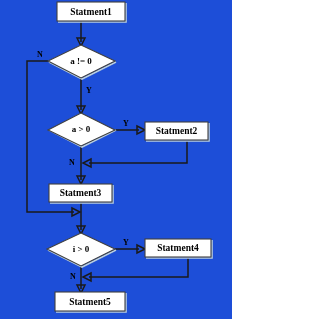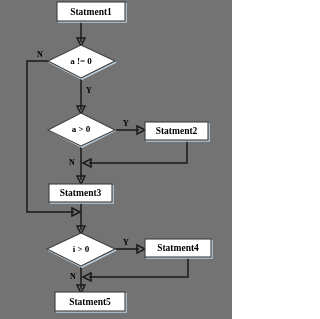--- a/index.html
+++ b/index.html
@@ -8,21 +8,21 @@
     padding: 0;
     background: #ffffff;
   }
   body {
     font-family: "Liberation Serif", "DejaVu Serif", serif;
   }
   #flow-root {
     position: relative;
     width: 232px;
     height: 319px;
-    background: #737373;
+    background: #1d4ed8;
     overflow: hidden;
   }
   #flow-svg {
     position: absolute;
     top: 0;
     left: 0;
     width: 232px;
     height: 319px;
   }
   .node-label {

